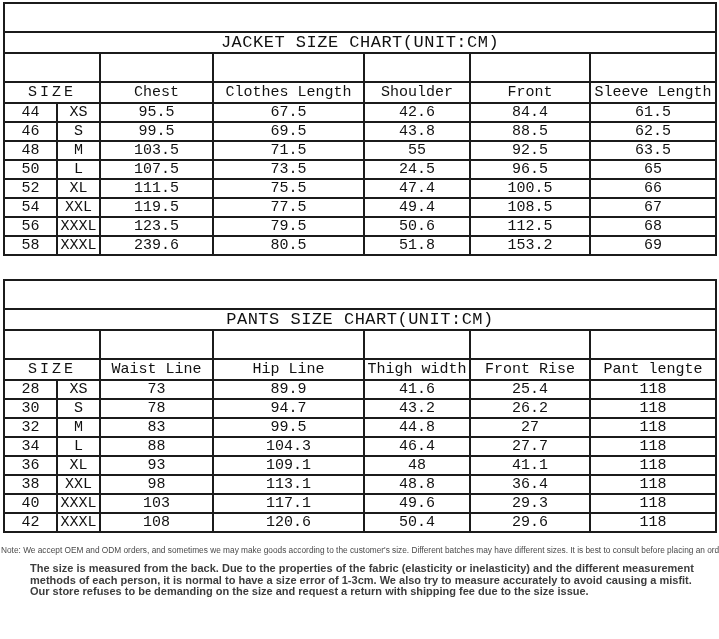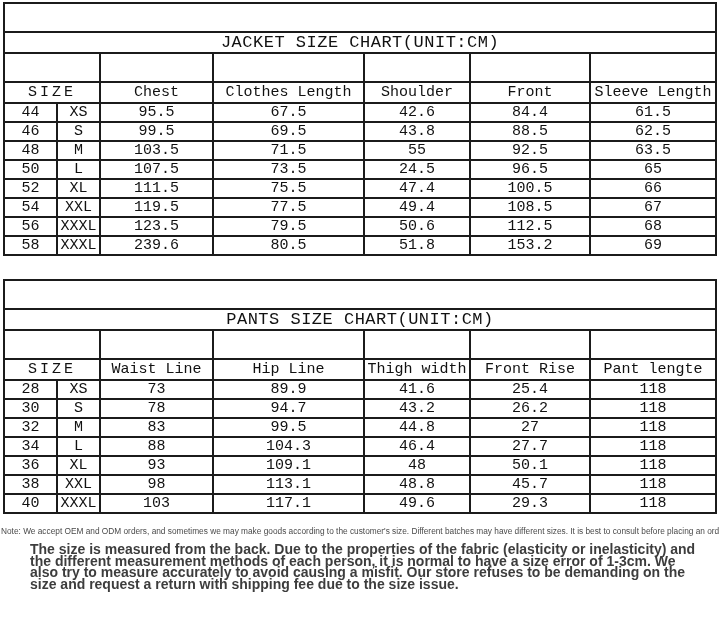--- a/index.html
+++ b/index.html
@@ -27,21 +27,21 @@
   td.size-head{letter-spacing:3px;margin-left:21px;}
   td.c-letter{border-left-width:1px;}
   .pants-wrap{margin-top:23px;}
   .notes{margin-top:12px;color:#3d3d3d;}
   .note-line1{
     font-size:8.3px;line-height:10px;white-space:nowrap;
     padding-left:1px;color:#4a4a4a;
   }
   .note-paragraph{
     margin:8px 12px 0 30px;
-    font-size:14px;font-weight:bold;line-height:11.5px;
+    font-size:11px;font-weight:bold;line-height:11.5px;
     color:#3d3d3d;
   }
 </style>
 </head>
 <body>
 
 <div class="sheet">
 
   <table class="size-table">
     <colgroup>
@@ -224,41 +224,50 @@
             <td>46.4</td>
             <td>27.7</td>
             <td>118</td>
           </tr>
           <tr>
             <td>36</td>
             <td class="c-letter">XL</td>
             <td>93</td>
             <td>109.1</td>
             <td>48</td>
-            <td>50.1</td>
+            <td>41.1</td>
             <td>118</td>
           </tr>
           <tr>
             <td>38</td>
             <td class="c-letter">XXL</td>
             <td>98</td>
             <td>113.1</td>
             <td>48.8</td>
-            <td>45.7</td>
+            <td>36.4</td>
             <td>118</td>
           </tr>
           <tr>
             <td>40</td>
             <td class="c-letter">XXXL</td>
             <td>103</td>
             <td>117.1</td>
             <td>49.6</td>
             <td>29.3</td>
             <td>118</td>
           </tr>
+          <tr>
+            <td>42</td>
+            <td class="c-letter">XXXL</td>
+            <td>108</td>
+            <td>120.6</td>
+            <td>50.4</td>
+            <td>29.6</td>
+            <td>118</td>
+          </tr>
         </tbody>
     </table>
   </div>
 
   <div class="notes">
     <div class="note-line1">Note: We accept OEM and ODM orders, and sometimes we may make goods according to the customer's size. Different batches may have different sizes. It is best to consult before placing an order.</div>
     <div class="note-paragraph">The size is measured from the back. Due to the properties of the fabric (elasticity or inelasticity) and the different measurement methods of each person, it is normal to have a size error of 1-3cm. We also try to measure accurately to avoid causing a misfit. Our store refuses to be demanding on the size and request a return with shipping fee due to the size issue.</div>
   </div>
 
 </div>

